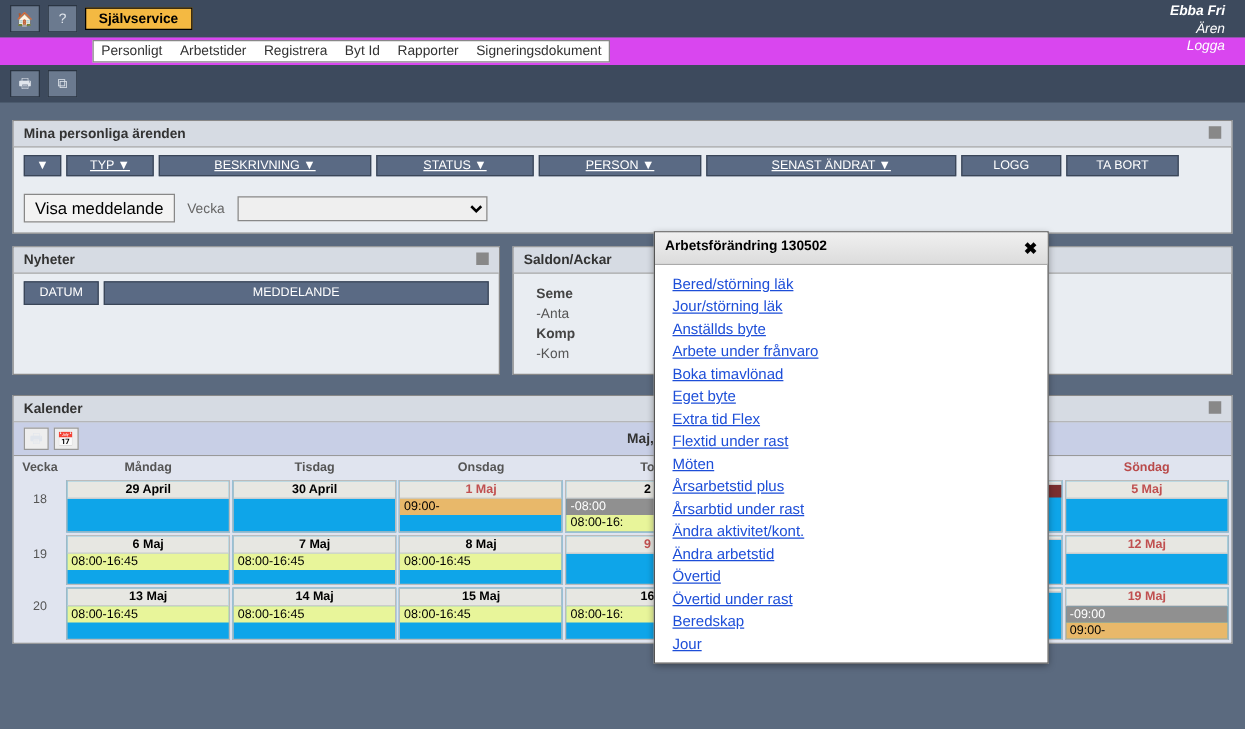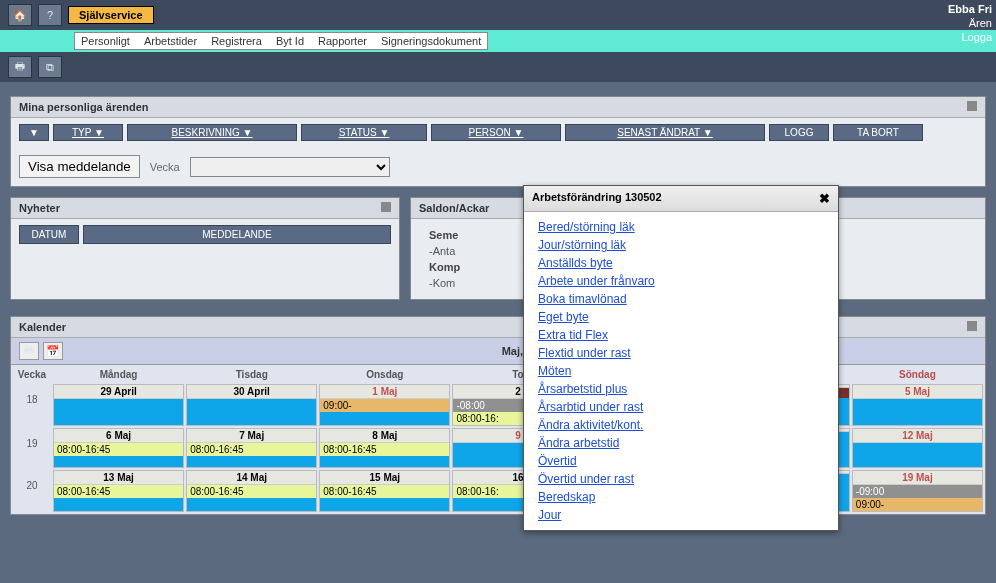--- a/index.html
+++ b/index.html
@@ -31,26 +31,27 @@
   }
   .tab-active {
     background: #f4b942;
     color: #000;
     padding: 2px 10px;
     border: 1px solid #000;
     font-weight: bold;
   }
   .user-info {
     position: absolute;
-    right: 4px;
+    right: 16px;
     top: 2px;
     color: #fff;
     text-align: right;
     font-size: 11px;
     line-height: 14px;
+    font-style: italic;
   }
   .menubar {
     background: #fff;
     padding: 2px 6px;
     display: inline-flex;
     gap: 14px;
     margin-left: 6px;
     border: 1px solid #888;
   }
   .menubar span { color: #333; cursor: pointer; }
@@ -248,21 +249,21 @@
   <span class="icon-btn">🏠</span>
   <span class="icon-btn">?</span>
   <span class="tab-active">Självservice</span>
   <div class="user-info">
     <div style="font-weight:bold">Ebba Fri</div>
     <div>Ären</div>
     <div>Logga</div>
   </div>
 </div>
 
-<div style="background:#5eead4; padding:2px 8px; display:flex; align-items:flex-end;">
+<div style="background:#d946ef; padding:2px 8px; display:flex; align-items:flex-end;">
   <div style="width:60px;"></div>
   <div class="menubar" id="menubar">
       <span>Personligt</span>
       <span>Arbetstider</span>
       <span>Registrera</span>
       <span>Byt Id</span>
       <span>Rapporter</span>
       <span>Signeringsdokument</span>
     </div>
 </div>
@@ -279,21 +280,21 @@
       <span>Mina personliga ärenden</span>
       <span class="mini-collapse"></span>
     </div>
     <div class="col-headers">
       <div class="col-btn plain" style="width:30px">▼</div>
       <div class="col-btn" style="width:70px">TYP ▼</div>
       <div class="col-btn" style="width:170px">BESKRIVNING ▼</div>
       <div class="col-btn" style="width:126px">STATUS ▼</div>
       <div class="col-btn" style="width:130px">PERSON ▼</div>
       <div class="col-btn" style="width:200px">SENAST ÄNDRAT ▼</div>
-      <div class="col-btn plain" style="width:60px">LOGG</div>
+      <div class="col-btn plain" style="width:80px">LOGG</div>
       <div class="col-btn plain" style="width:90px">TA BORT</div>
     </div>
     <div class="filter-row">
       <button class="btn-small">Visa meddelande</button>
       <span style="color:#666">Vecka</span>
       <select class="filter-select"></select>
     </div>
   </div>
 
   <div class="row2">

